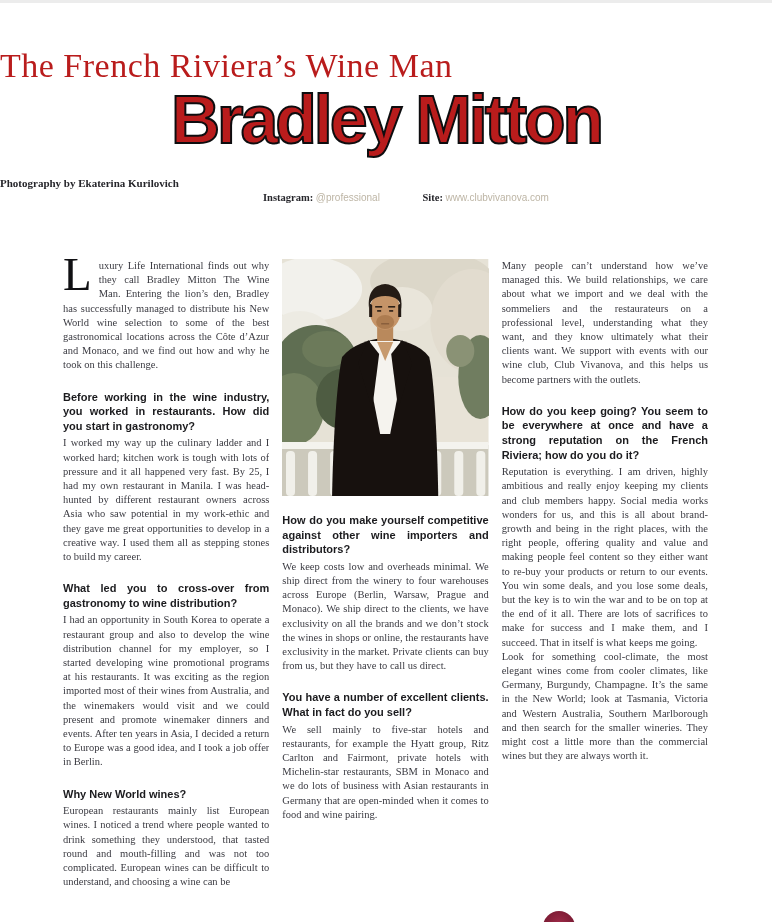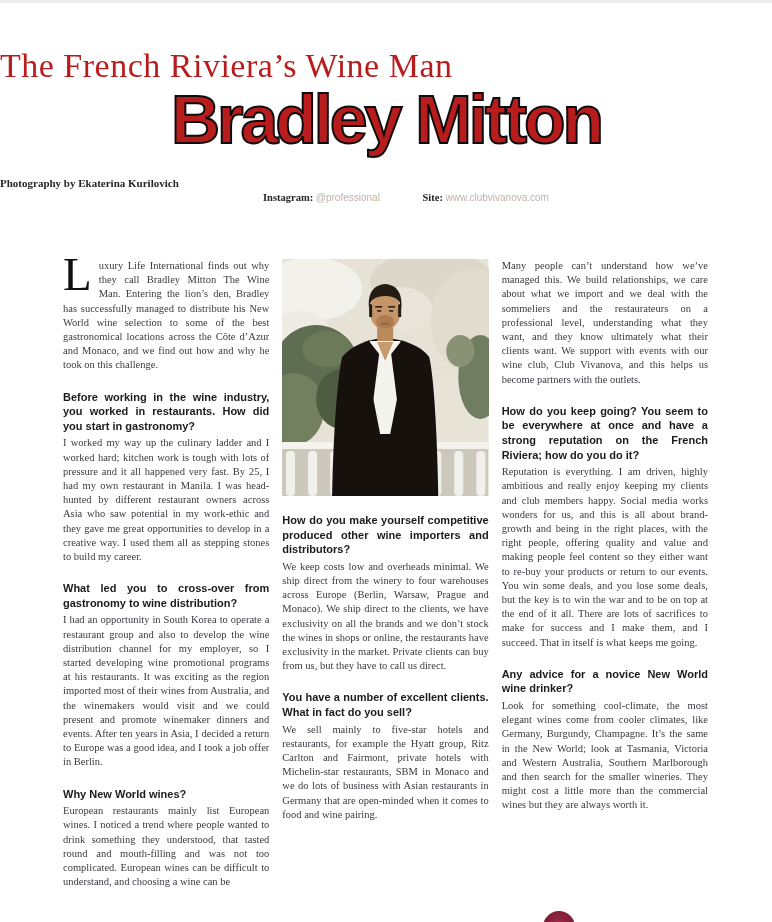--- a/index.html
+++ b/index.html
@@ -181,30 +181,29 @@
           <path d="M87,44 L87,58 L90,58 L90,46 Z" fill="#241b15"></path>
           <path d="M119,44 L119,58 L116,58 L116,46 Z" fill="#241b15"></path>
 
           <rect x="93" y="47" width="7" height="1.6" fill="#2e2117"></rect>
           <rect x="106" y="47" width="7" height="1.6" fill="#2e2117"></rect>
           <rect x="95" y="51" width="4" height="1.8" fill="#3a2a1e"></rect>
           <rect x="107" y="51" width="4" height="1.8" fill="#3a2a1e"></rect>
           <rect x="99" y="64" width="8" height="1.5" fill="#8a5f3c"></rect>
         </svg>
       </div>
-      <p class="q">How do you make yourself competitive produced other wine importers and distributors?</p>
+      <p class="q">How do you make yourself competitive against other wine importers and distributors?</p>
       <p class="a">We keep costs low and overheads minimal. We ship direct from the winery to four warehouses across Europe (Berlin, Warsaw, Prague and Monaco). We ship direct to the clients, we have exclusivity on all the brands and we don’t stock the wines in shops or online, the restaurants have exclusivity in the market. Private clients can buy from us, but they have to call us direct.</p>
       <p class="q">You have a number of excellent clients. What in fact do you sell?</p>
       <p class="a">We sell mainly to five-star hotels and restaurants, for example the Hyatt group, Ritz Carlton and Fairmont, private hotels with Michelin-star restaurants, SBM in Monaco and we do lots of business with Asian restaurants in Germany that are open-minded when it comes to food and wine pairing.</p>
     </div>
 
     <div class="col">
       <p class="a">Many people can’t understand how we’ve managed this. We build relationships, we care about what we import and we deal with the sommeliers and the restaurateurs on a professional level, understanding what they want, and they know ultimately what their clients want. We support with events with our wine club, Club Vivanova, and this helps us become partners with the outlets.</p>
       <p class="q">How do you keep going? You seem to be everywhere at once and have a strong reputation on the French Riviera; how do you do it?</p>
       <p class="a">Reputation is everything. I am driven, highly ambitious and really enjoy keeping my clients and club members happy. Social media works wonders for us, and this is all about brand-growth and being in the right places, with the right people, offering quality and value and making people feel content so they either want to re-buy your products or return to our events. You win some deals, and you lose some deals, but the key is to win the war and to be on top at the end of it all. There are lots of sacrifices to make for success and I make them, and I succeed. That in itself is what keeps me going.</p>
-      <p class="q">Any advice for a novice New World wine drinker?</p>
       <p class="a">Look for something cool-climate, the most elegant wines come from cooler climates, like Germany, Burgundy, Champagne. It’s the same in the New World; look at Tasmania, Victoria and Western Australia, Southern Marlborough and then search for the smaller wineries. They might cost a little more than the commercial wines but they are always worth it.</p>
     </div>
 
   </div>
 
   <div class="logo-dot"></div>
 </div>
 
 </body></html>

